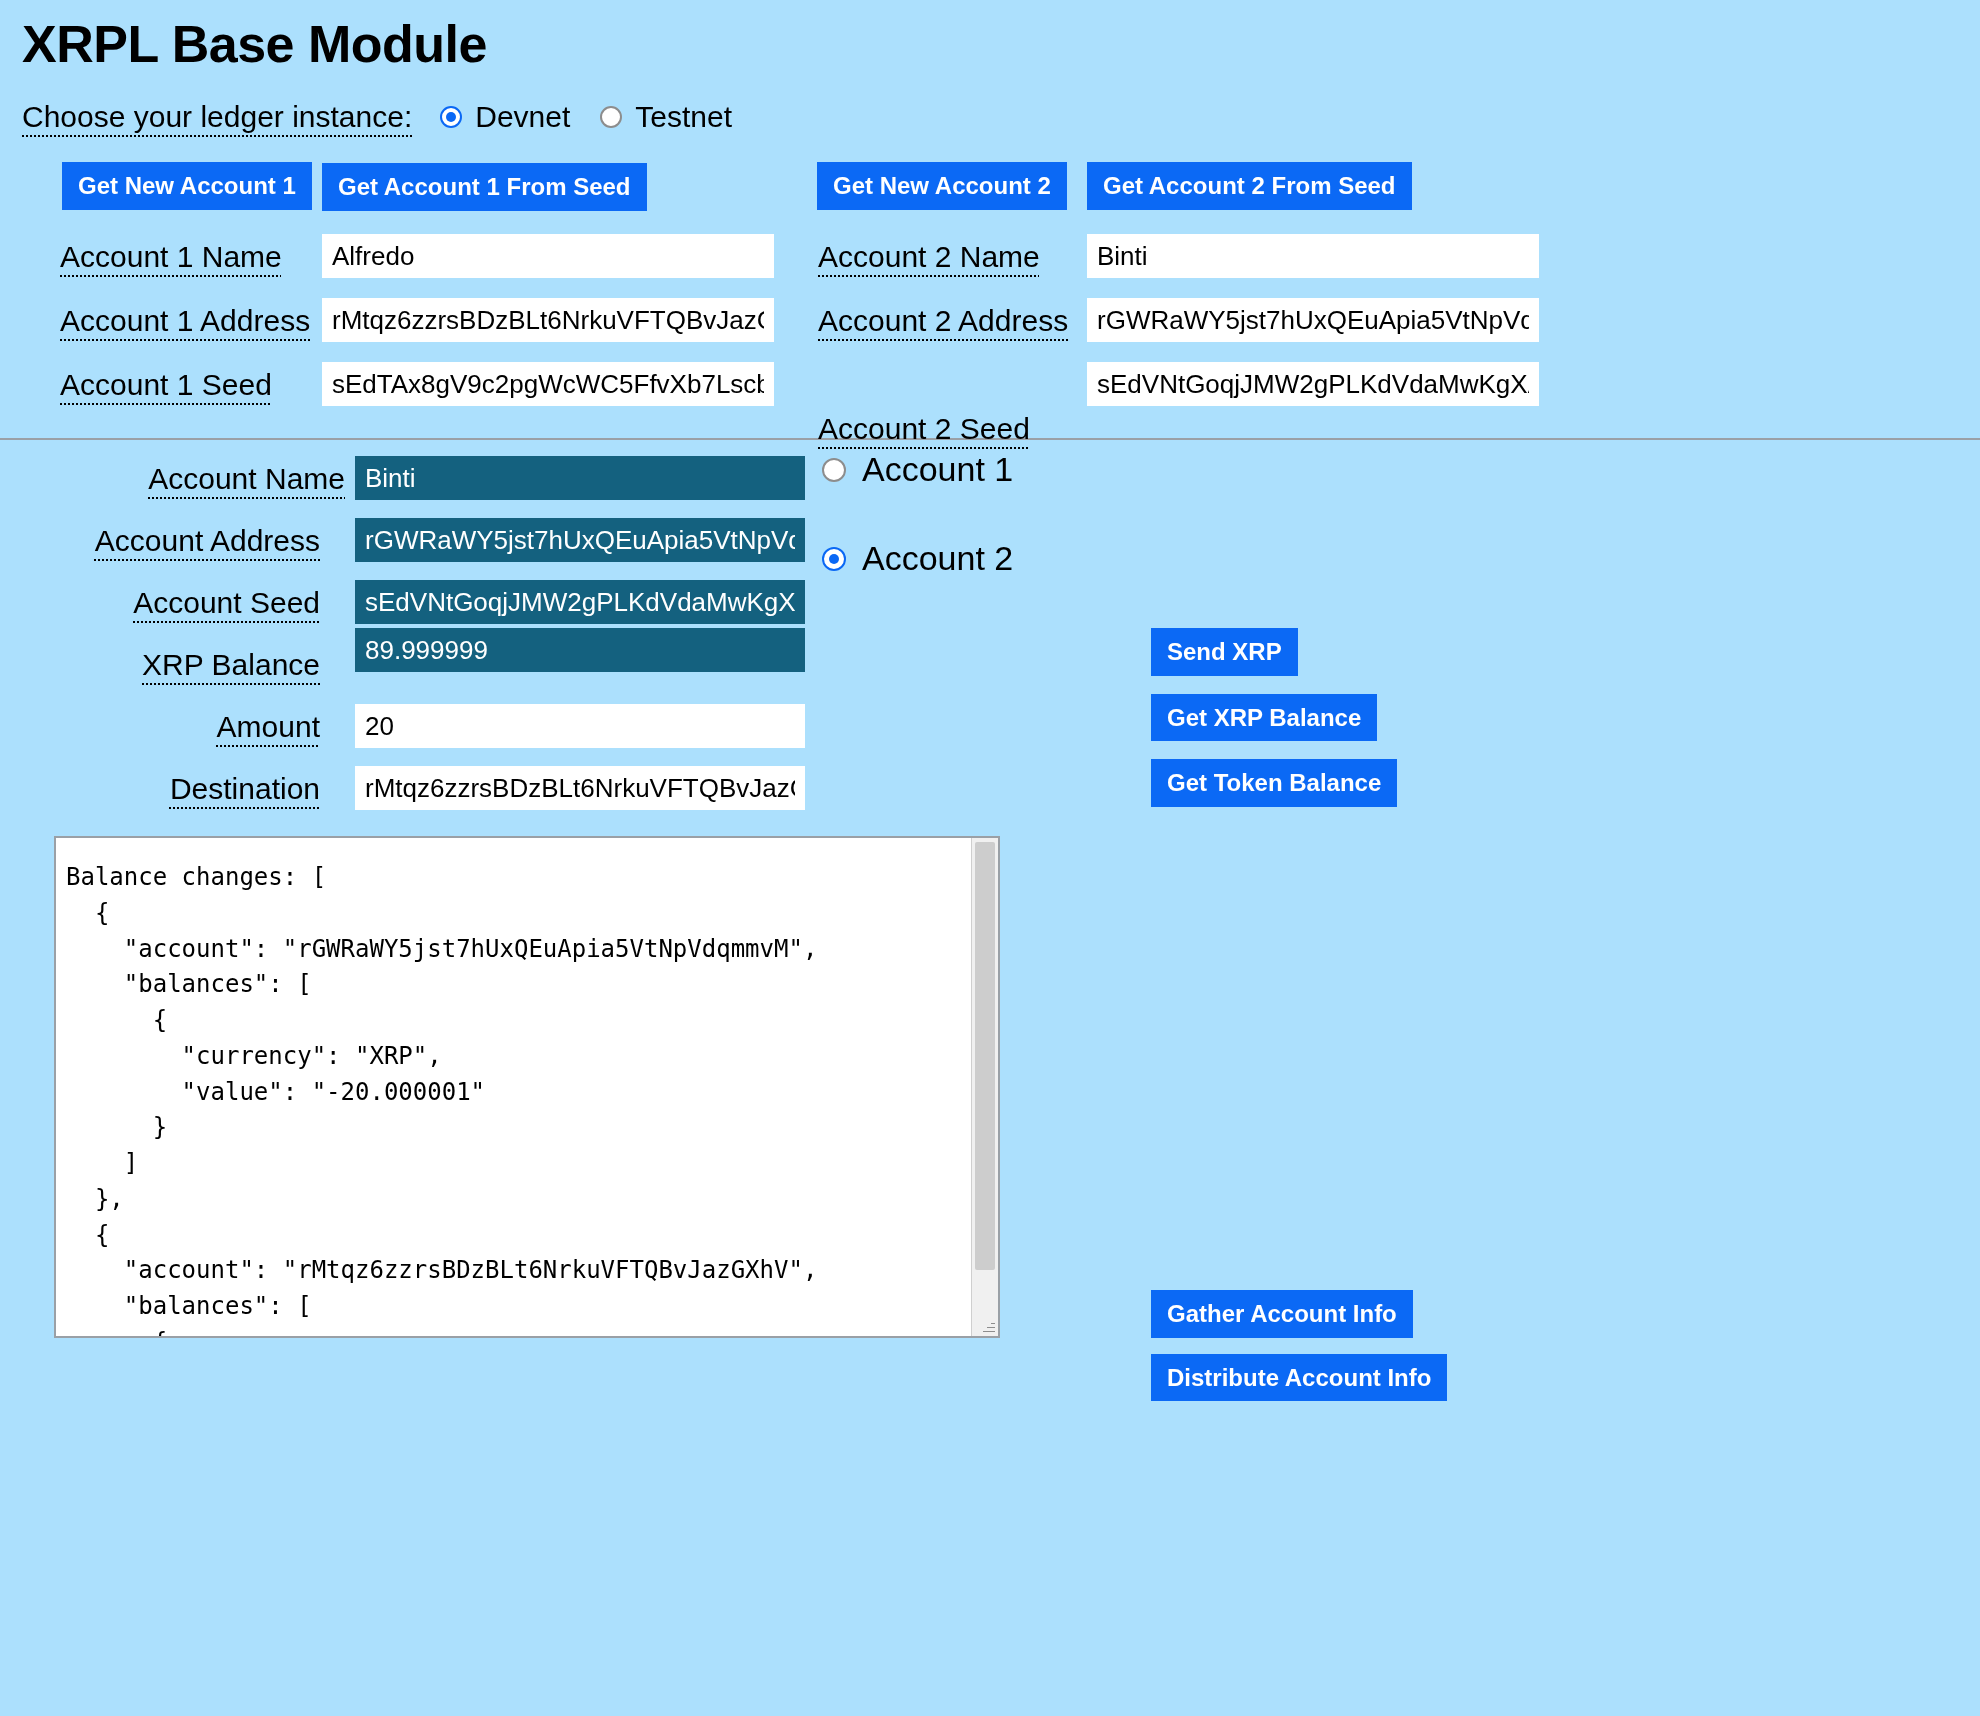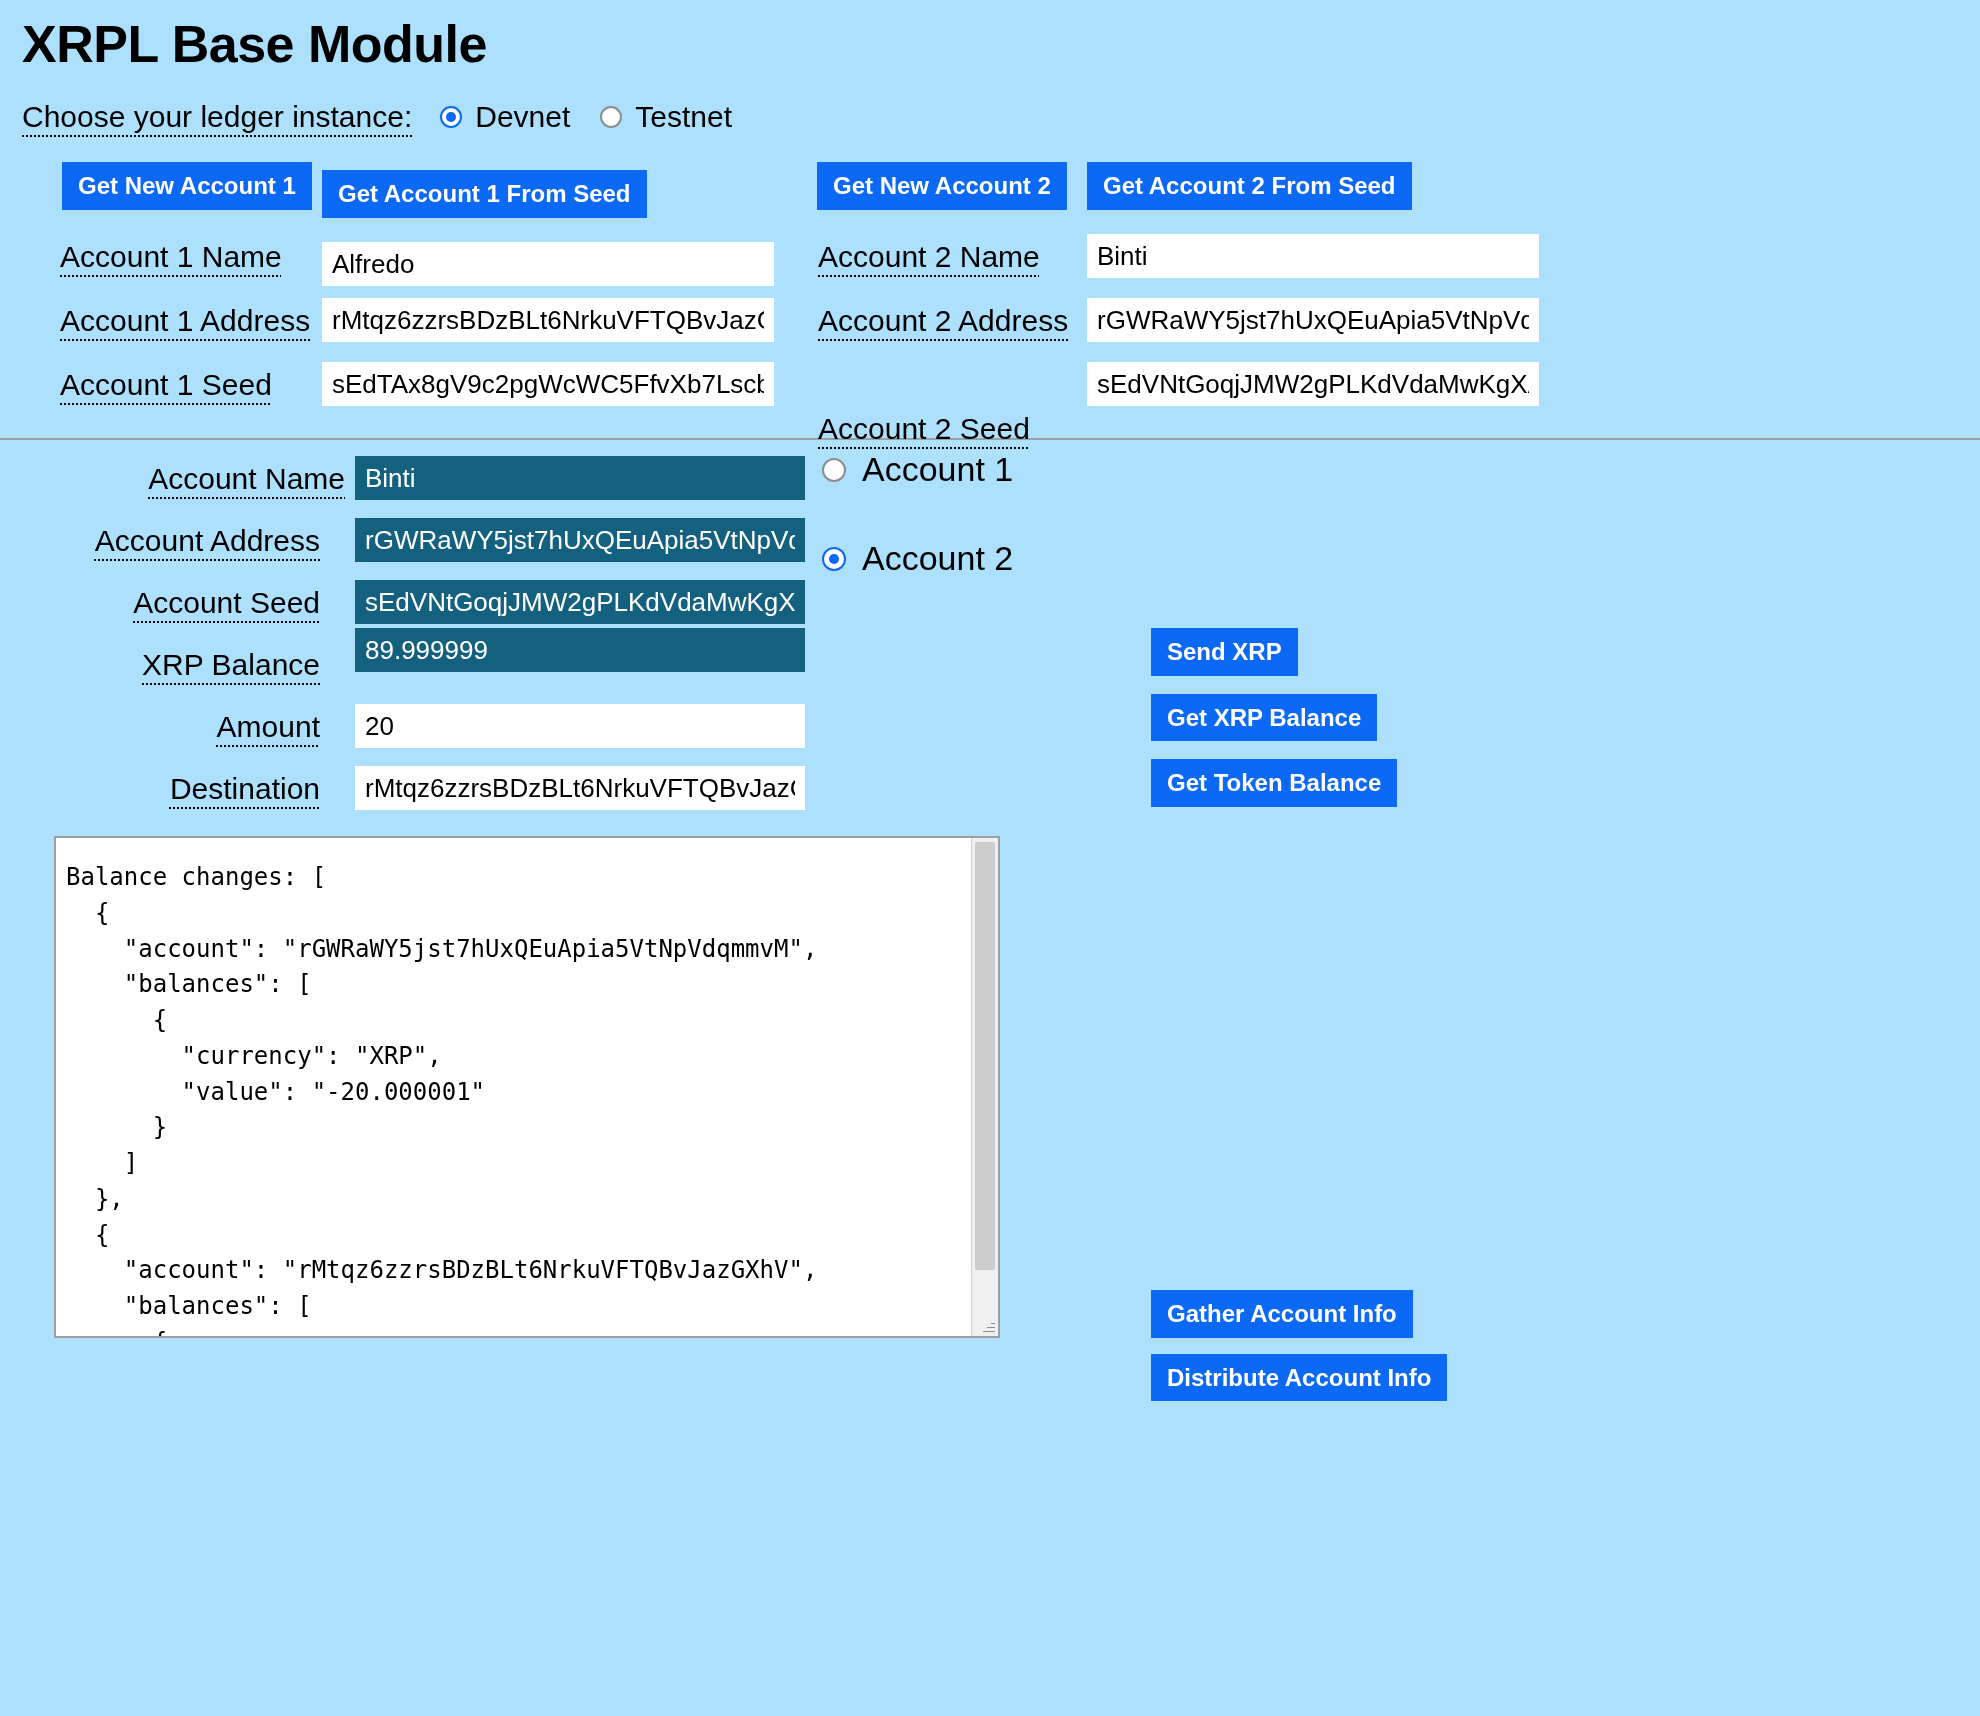--- a/index.html
+++ b/index.html
@@ -103,34 +103,34 @@
     color: #fff;
   }
 
   
   .accounts {
     position: relative;
     margin-top: 28px;
     height: 268px;
   }
   .acct-btn-1a { position: absolute; left: 62px;   top: 0; }
-  .acct-btn-1b { position: absolute; left: 322px;  top: 8px; }
+  .acct-btn-1b { position: absolute; left: 322px;  top: 1px; }
   .acct-btn-2a { position: absolute; left: 817px;  top: 0; }
   .acct-btn-2b { position: absolute; left: 1087px; top: 0; }
 
   .lbl { position: absolute; font-size: 30px; color: #000; }
 
   .lbl-1name { left: 60px;  top: 78px; }
   .lbl-1addr { left: 60px;  top: 142px; }
   .lbl-1seed { left: 60px;  top: 206px; }
   .lbl-2name { left: 818px; top: 78px; }
   .lbl-2addr { left: 818px; top: 142px; }
   .lbl-2seed { left: 818px; top: 222px; margin-top: 28px; }
 
-  .in-1name { position: absolute; left: 322px;  top: 80px;  width: 452px; }
+  .in-1name { position: absolute; left: 322px;  top: 72px;  width: 452px; }
   .in-1addr { position: absolute; left: 322px;  top: 136px; width: 452px; }
   .in-1seed { position: absolute; left: 322px;  top: 200px; width: 452px; }
   .in-2name { position: absolute; left: 1087px; top: 72px;  width: 452px; }
   .in-2addr { position: absolute; left: 1087px; top: 136px; width: 452px; }
   .in-2seed { position: absolute; left: 1087px; top: 200px; width: 452px; }
 
   .divider {
     border: none;
     border-top: 2px solid #9aa0a6;
     margin: 8px 0 0 0;

